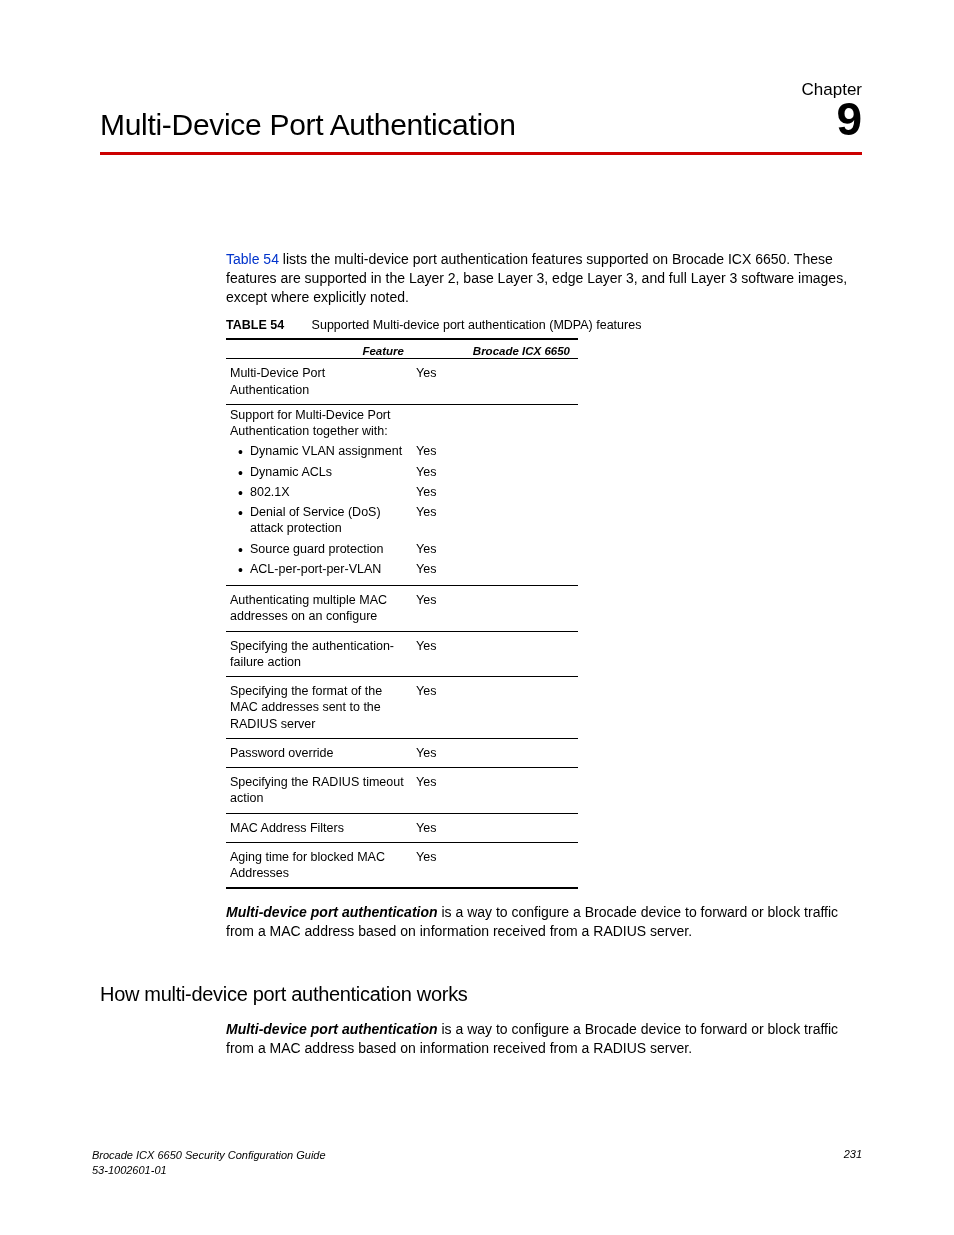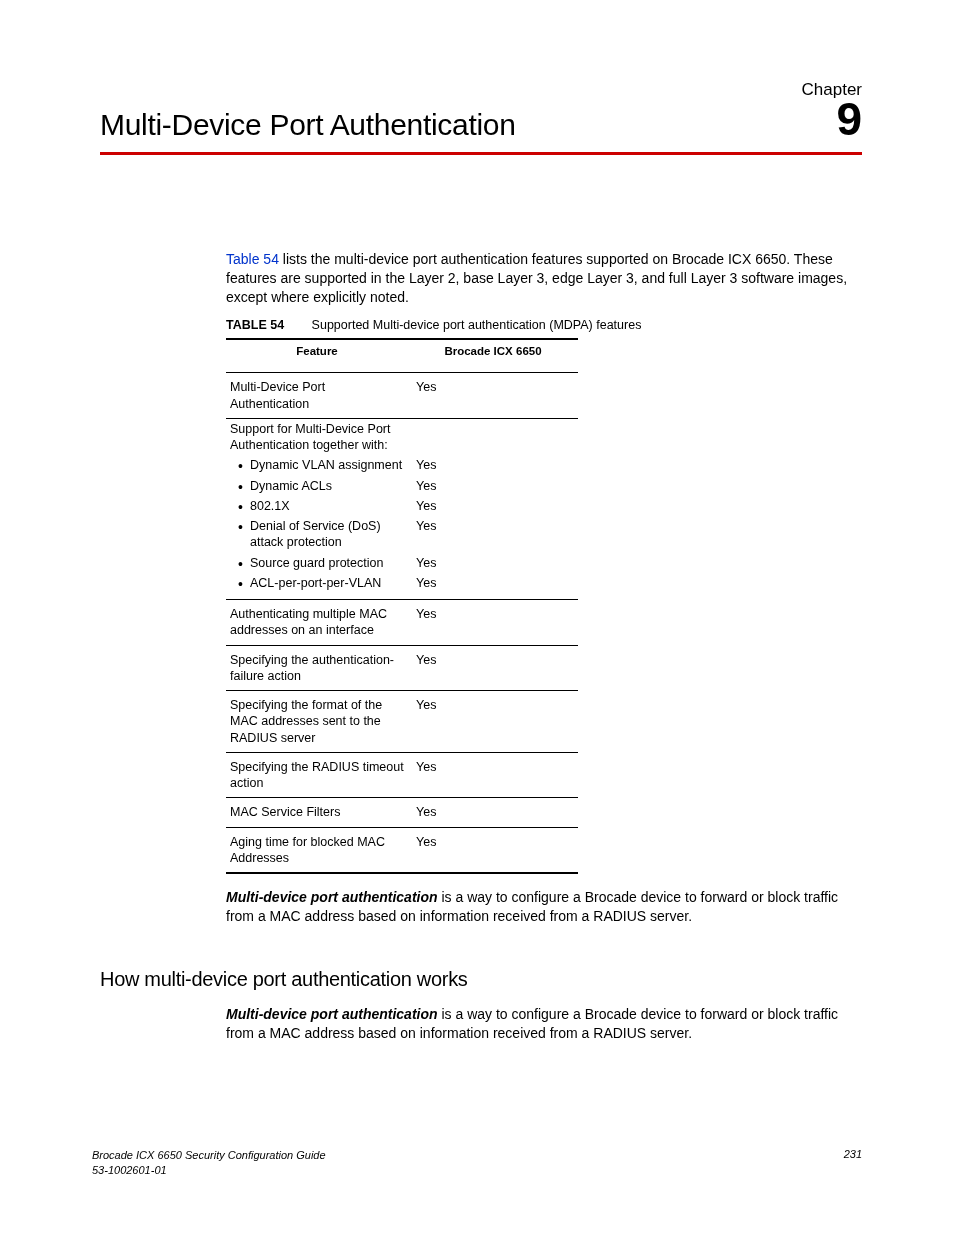--- a/index.html
+++ b/index.html
@@ -18,21 +18,21 @@
 
   .body-block { margin-left: 126px; margin-top: 95px; font-size: 14px; line-height: 1.35; }
   .xref { color: #0033cc; }
   .para { margin-bottom: 10px; }
 
   .table-label { font-size: 12.5px; }
   .table-label .tbl-strong { font-weight: 700; font-family: Arial, sans-serif; }
   .table-label .tbl-title { font-weight: 400; margin-left: 24px; }
 
   table.feat { border-collapse: collapse; margin-top: 4px; font-size: 12.5px; line-height: 1.3; width: 352px; }
-  table.feat th { text-align: center; font-weight: 700; font-size: 11.5px; padding: 4px 8px 14px 4px; border-top: 2px solid #000; border-bottom: 1px solid #000; }
+  table.feat th { text-align: right; font-weight: 700; font-size: 11.5px; padding: 4px 8px 0 4px; border-top: 2px solid #000; border-bottom: 1px solid #000; font-style: italic; }
   table.feat td { padding: 6px 8px 6px 4px; vertical-align: top; border-bottom: 1px solid #000; }
   table.feat tr.sub td { border-bottom: none; padding-top: 2px; padding-bottom: 2px; }
   table.feat tr.sub-first td { }
   table.feat tr.sub-last td { border-bottom: 1px solid #000; padding-bottom: 8px; }
   table.feat tr.last td { border-bottom: 2px solid #000; }
 
   .bullet-cell { display: flex; gap: 12px; }
   .bullet-cell .dot { width: 6px; flex: 0 0 6px; text-align: center; font-size: 14px; line-height: 1; padding-top: 2px; padding-left: 8px; }
   .bullet-cell .btxt { flex: 1; }
 
@@ -136,37 +136,41 @@
           <tr class="sub sub-last">
             <td>
               <div class="bullet-cell">
                 <span class="dot">•</span>
                 <span class="btxt">ACL-per-port-per-VLAN</span>
               </div>
             </td>
             <td>Yes</td>
           </tr>
           <tr>
-            <td>Authenticating multiple MAC addresses on an interface</td>
+            <td>Authenticating multiple MAC addresses on an configure</td>
             <td>Yes</td>
           </tr>
           <tr>
             <td>Specifying the authentication-failure action</td>
             <td>Yes</td>
           </tr>
           <tr>
             <td>Specifying the format of the MAC addresses sent to the RADIUS server</td>
             <td>Yes</td>
           </tr>
           <tr>
+            <td>Password override</td>
+            <td>Yes</td>
+          </tr>
+          <tr>
             <td>Specifying the RADIUS timeout action</td>
             <td>Yes</td>
           </tr>
           <tr>
-            <td>MAC Service Filters</td>
+            <td>MAC Address Filters</td>
             <td>Yes</td>
           </tr>
           <tr class="last">
             <td>Aging time for blocked MAC Addresses</td>
             <td>Yes</td>
           </tr>
         </tbody>
     </table>
 
     <p class="def-para">

